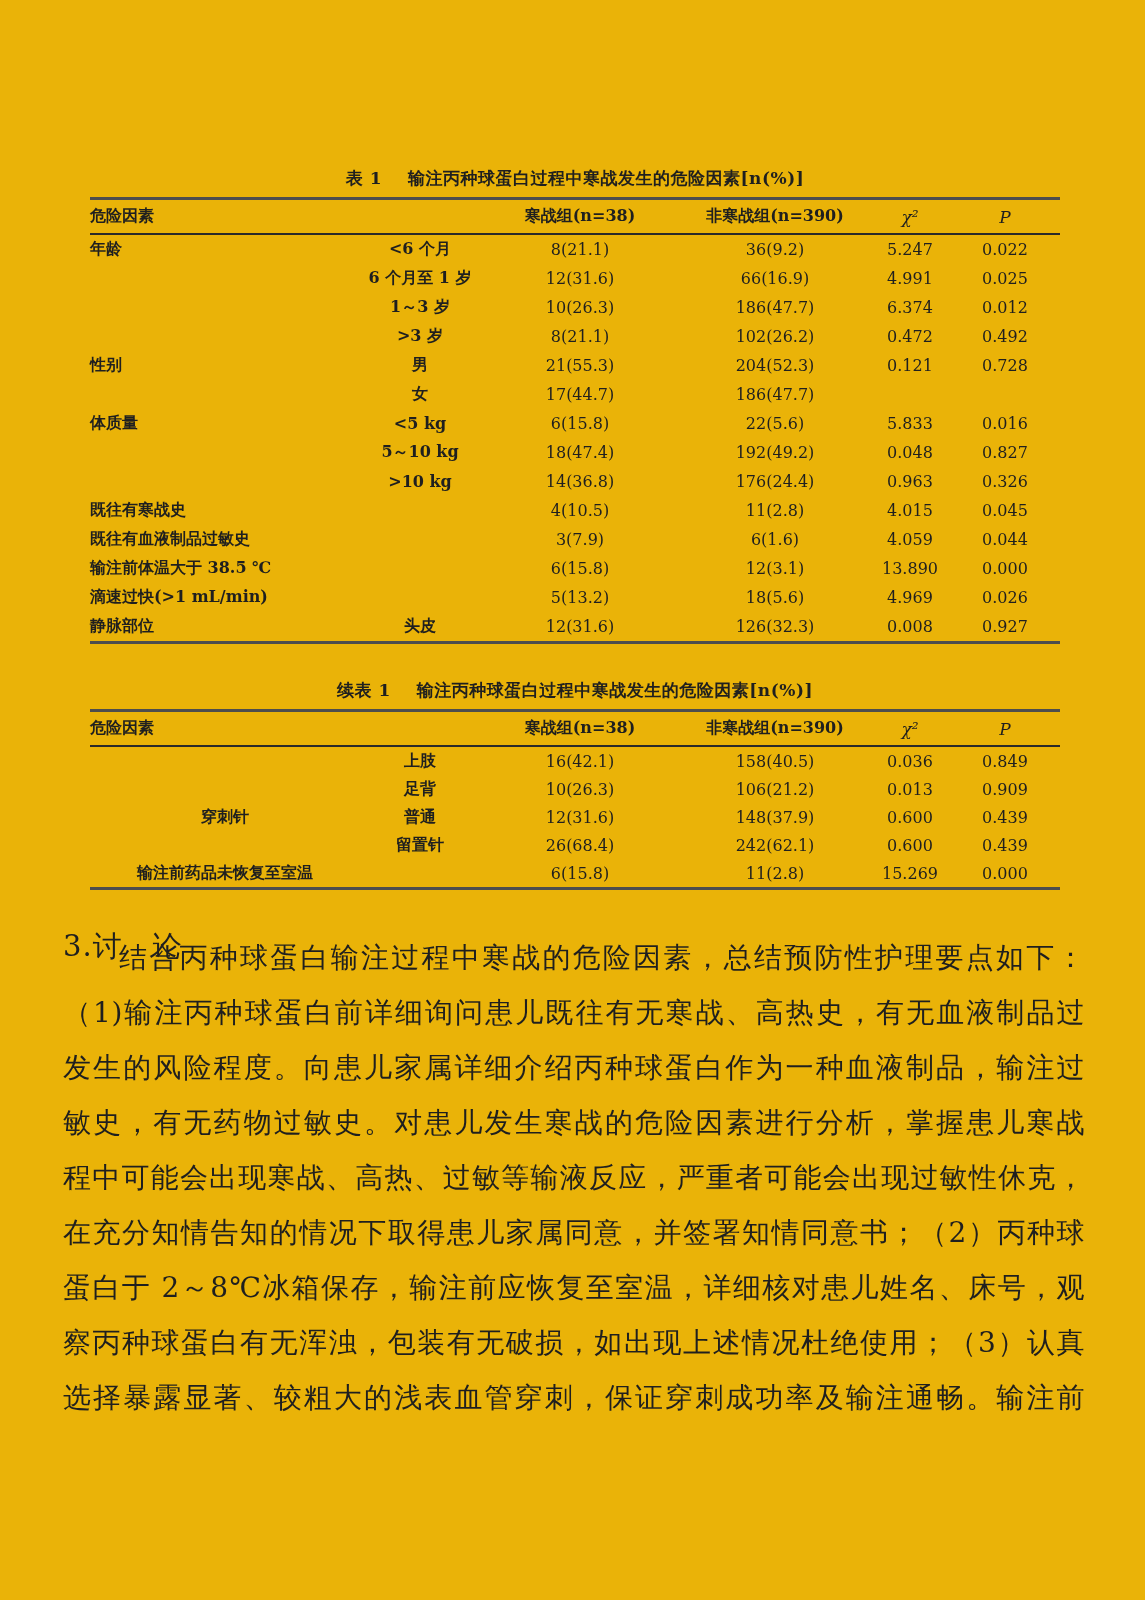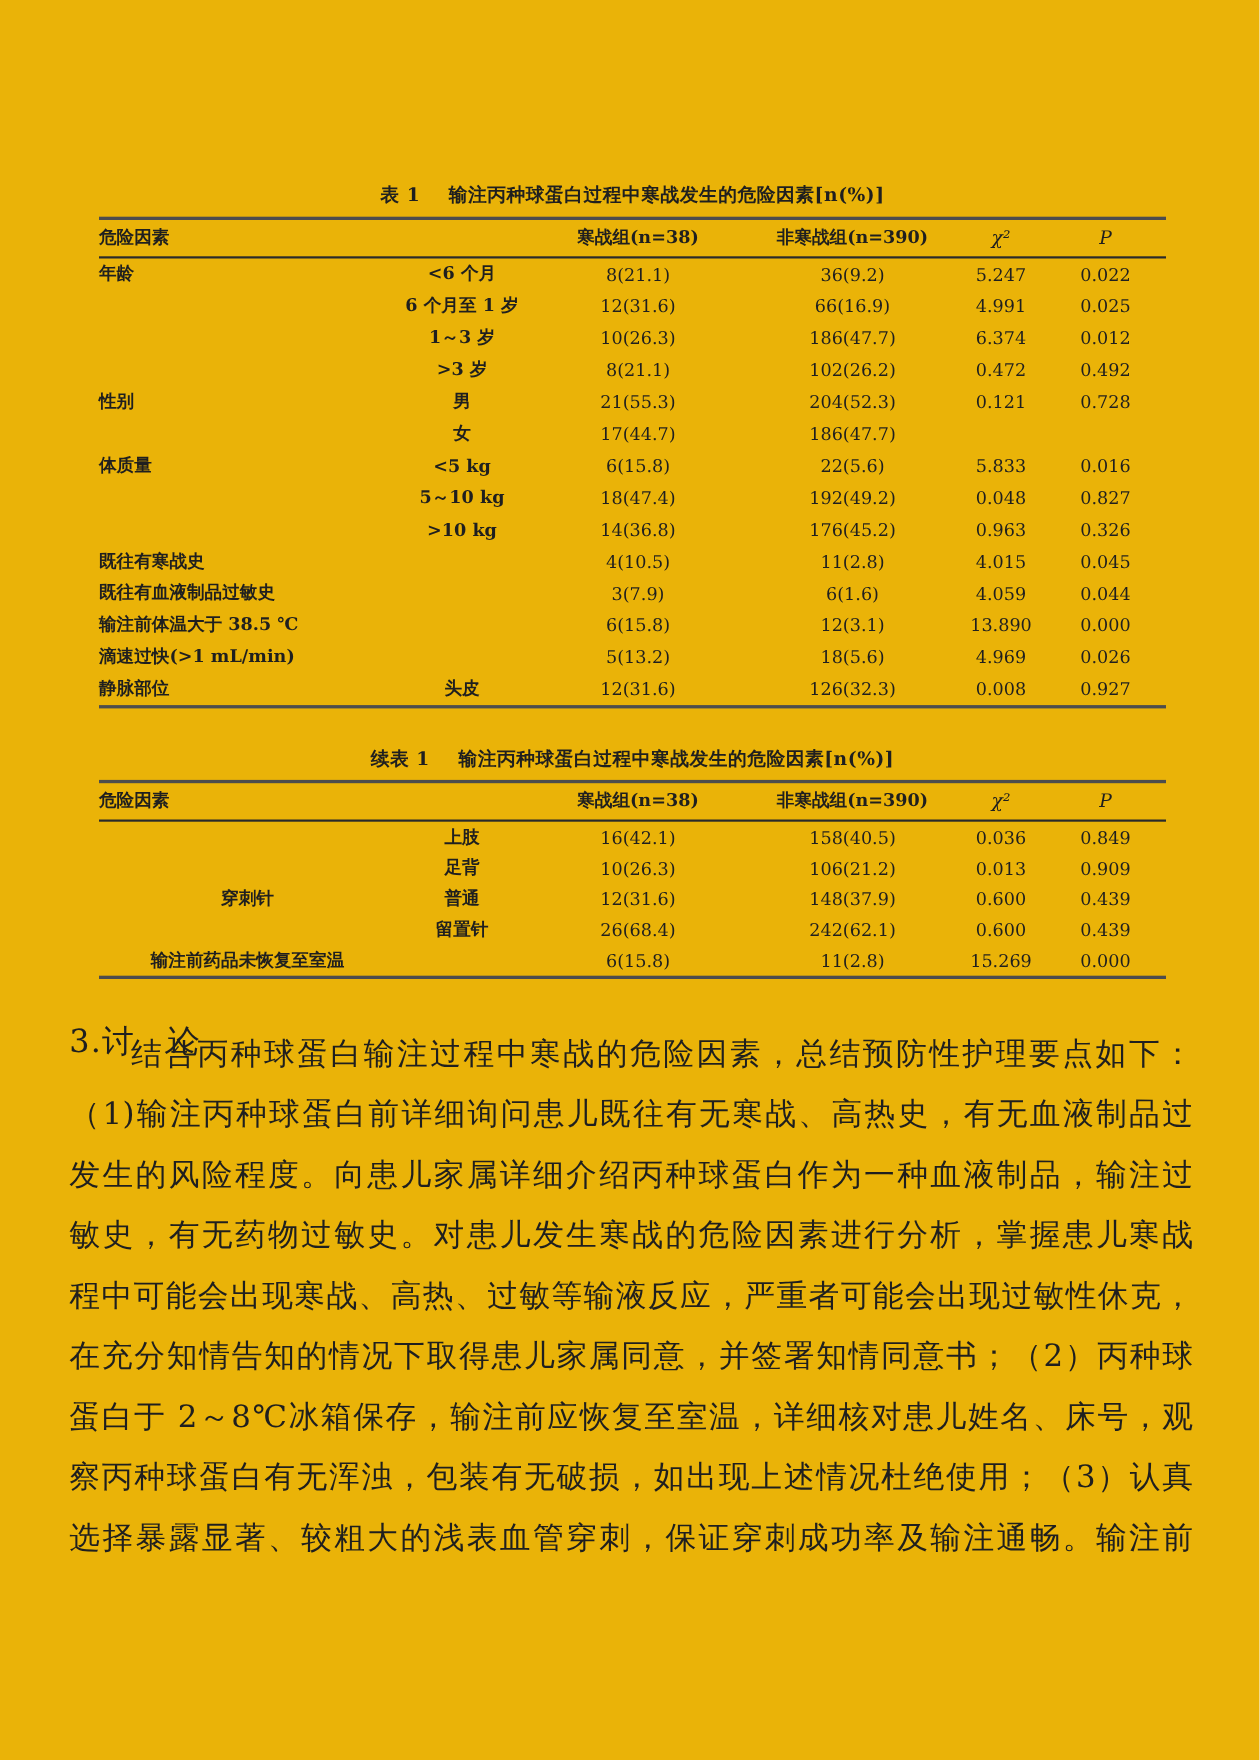--- a/index.html
+++ b/index.html
@@ -183,21 +183,21 @@
             <td class="category">5～10 kg</td>
             <td class="num">18(47.4)</td>
             <td class="num">192(49.2)</td>
             <td class="num">0.048</td>
             <td class="num">0.827</td>
           </tr>
         <tr>
             <td class="factor"></td>
             <td class="category">&gt;10 kg</td>
             <td class="num">14(36.8)</td>
-            <td class="num">176(45.2)</td>
+            <td class="num">176(24.4)</td>
             <td class="num">0.963</td>
             <td class="num">0.326</td>
           </tr>
         <tr>
             <td class="factor">既往有寒战史</td>
             <td class="category"></td>
             <td class="num">4(10.5)</td>
             <td class="num">11(2.8)</td>
             <td class="num">4.015</td>
             <td class="num">0.045</td>

